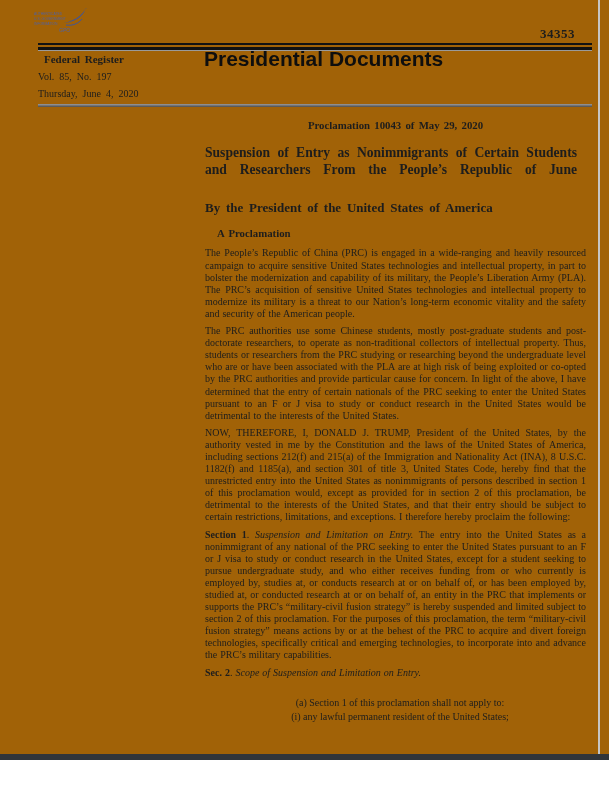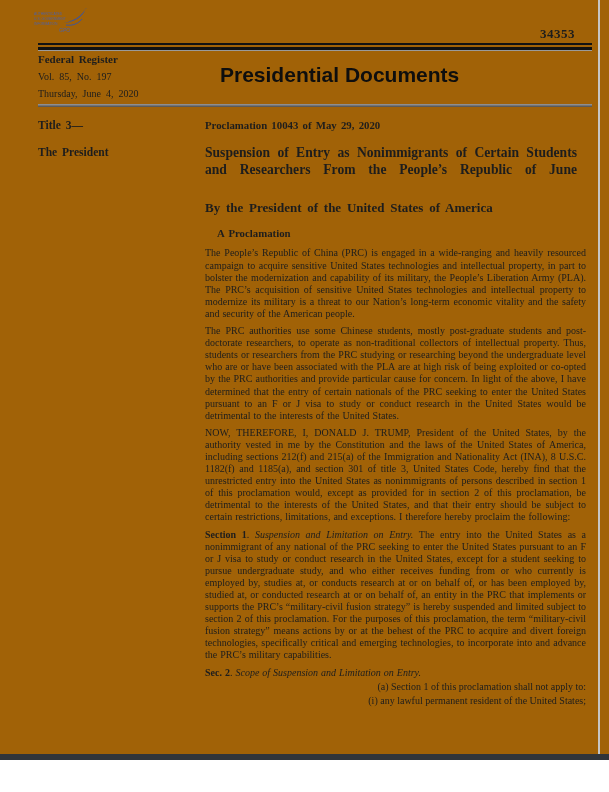--- a/index.html
+++ b/index.html
@@ -16,40 +16,40 @@
 
   
   .page-number{position:absolute;top:26px;right:34px;font-weight:bold;font-size:13px;letter-spacing:.5px;}
 
   
   .rule-double{position:absolute;left:38px;right:17px;top:43px;border-top:2px solid #121212;}
   .rule-double::after{content:"";display:block;margin-top:2px;height:3px;background:#121212;border-bottom:1px solid #9a9a9a;}
   .rule-gray{position:absolute;left:38px;right:17px;top:104px;height:3px;background:linear-gradient(#9b9b9b,#4d4d4d);}
 
   
-  .fr-journal{position:absolute;left:38px;top:53px;font-weight:bold;font-size:11px;word-spacing:2px;}
+  .fr-journal{position:absolute;left:44px;top:53px;font-weight:bold;font-size:11px;word-spacing:2px;}
   .fr-vol{position:absolute;left:38px;top:71px;font-size:10px;word-spacing:2.5px;}
   .fr-date{position:absolute;left:38px;top:88px;font-size:10px;word-spacing:2.5px;}
-  .section-title{position:absolute;left:204px;top:47px;margin:16px;font-family:"Liberation Sans","DejaVu Sans",sans-serif;font-weight:bold;font-size:21px;color:#0e0e0e;}
+  .section-title{position:absolute;left:204px;top:47px;margin:0;font-family:"Liberation Sans","DejaVu Sans",sans-serif;font-weight:bold;font-size:21px;color:#0e0e0e;}
 
   
   .sidebar{position:absolute;left:38px;top:119px;font-weight:bold;font-size:11.5px;word-spacing:2px;}
   .sidebar-line2{margin-top:15px;}
 
   
   .main{position:absolute;left:205px;top:119px;width:381px;font-size:10px;line-height:12.1px;text-align:justify;}
-  .proc-line{font-weight:bold;font-size:10.8px;margin:0 0 14px 0;word-spacing:1.5px;text-align:left;}
+  .proc-line{font-weight:bold;font-size:10.8px;margin:0 0 14px 0;word-spacing:1.5px;text-align:center;}
   .doc-title{font-weight:bold;font-size:13.6px;line-height:16.6px;margin:0 0 24px 0;width:372px;
              text-align:justify;text-align-last:justify;word-spacing:2px;}
   .byline{font-weight:bold;font-size:13px;margin:0 0 13px 0;word-spacing:2.5px;text-align:left;}
   .heading-aproc{font-weight:bold;font-size:10.8px;margin:0 0 8px 12px;word-spacing:1.5px;text-align:left;}
   .para{margin:0 0 5px 0;word-spacing:.5px;hyphens:auto;-webkit-hyphens:auto;}
   .para b{font-weight:bold;}
   .para i{font-style:italic;}
-  .line-indent{margin:0 0 2px 0;padding-left:9px;text-align:right;}
+  .line-indent{margin:0 0 2px 0;padding-left:9px;text-align:center;}
 </style>
 </head>
 <body>
 
 <div class="page">
 
   <div class="gpo-logo">
     <svg width="56" height="30" viewBox="0 0 56 30">
       <text x="1" y="7" font-size="3.4" fill="#51619f" font-family="Liberation Sans, sans-serif">AUTHENTICATED</text>
       <text x="1" y="12" font-size="3.4" fill="#51619f" font-family="Liberation Sans, sans-serif">U.S. GOVERNMENT</text>
@@ -65,38 +65,34 @@
 
   <div class="rule-double"></div>
 
   <div class="fr-journal">Federal Register</div>
   <div class="fr-vol">Vol. 85, No. 197</div>
   <div class="fr-date">Thursday, June 4, 2020</div>
   <h1 class="section-title">Presidential Documents</h1>
 
   <div class="rule-gray"></div>
 
-  <div class="sidebar">
-    <div>Title 3—</div>
-    <div class="sidebar-line2">The President</div>
-  </div>
 
   <div class="main">
     <p class="proc-line">Proclamation 10043 of May 29, 2020</p>
     <h2 class="doc-title">Suspension of Entry as Nonimmigrants of Certain Students and Researchers From the People’s Republic of June</h2>
     <p class="byline">By the President of the United States of America</p>
     <p class="heading-aproc">A Proclamation</p>
 
     <p class="para">The People’s Republic of China (PRC) is engaged in a wide-ranging and heavily resourced campaign to acquire sensitive United States technologies and intellectual property, in part to bolster the modernization and capability of its military, the People’s Liberation Army (PLA). The PRC’s acquisition of sensitive United States technologies and intellectual property to modernize its military is a threat to our Nation’s long-term economic vitality and the safety and security of the American people.</p>
     <p class="para">The PRC authorities use some Chinese students, mostly post-graduate students and post-doctorate researchers, to operate as non-traditional collectors of intellectual property. Thus, students or researchers from the PRC studying or researching beyond the undergraduate level who are or have been associated with the PLA are at high risk of being exploited or co-opted by the PRC authorities and provide particular cause for concern. In light of the above, I have determined that the entry of certain nationals of the PRC seeking to enter the United States pursuant to an F or J visa to study or conduct research in the United States would be detrimental to the interests of the United States.</p>
     <p class="para">NOW, THEREFORE, I, DONALD J. TRUMP, President of the United States, by the authority vested in me by the Constitution and the laws of the United States of America, including sections 212(f) and 215(a) of the Immigration and Nationality Act (INA), 8 U.S.C. 1182(f) and 1185(a), and section 301 of title 3, United States Code, hereby find that the unrestricted entry into the United States as nonimmigrants of persons described in section 1 of this proclamation would, except as provided for in section 2 of this proclamation, be detrimental to the interests of the United States, and that their entry should be subject to certain restrictions, limitations, and exceptions. I therefore hereby proclaim the following:</p>
 
     <p class="para"><b>Section 1</b><span>. </span><i>Suspension and Limitation on Entry.</i><span> The entry into the United States as a nonimmigrant of any national of the PRC seeking to enter the United States pursuant to an F or J visa to study or conduct research in the United States, except for a student seeking to pursue undergraduate study, and who either receives funding from or who currently is employed by, studies at, or conducts research at or on behalf of, or has been employed by, studied at, or conducted research at or on behalf of, an entity in the PRC that implements or supports the PRC’s “military-civil fusion strategy” is hereby suspended and limited subject to section 2 of this proclamation. For the purposes of this proclamation, the term “military-civil fusion strategy” means actions by or at the behest of the PRC to acquire and divert foreign technologies, specifically critical and emerging technologies, to incorporate into and advance the PRC’s military capabilities.</span></p>
 
-    <p class="para" style="margin-bottom:2px;text-align:left;"><b>Sec. 2</b><span>. </span><i>Scope of Suspension and Limitation on Entry.</i></p>
+    <p class="para" style="margin-bottom:18px;text-align:left;"><b>Sec. 2</b><span>. </span><i>Scope of Suspension and Limitation on Entry.</i></p>
 
     <p class="line-indent">(a) Section 1 of this proclamation shall not apply to:</p>
     <p class="line-indent">(i) any lawful permanent resident of the United States;</p>
   </div>
 
   <div class="right-edge"></div>
   <div class="bottom-edge"></div>
 </div>
 
 </body></html>

